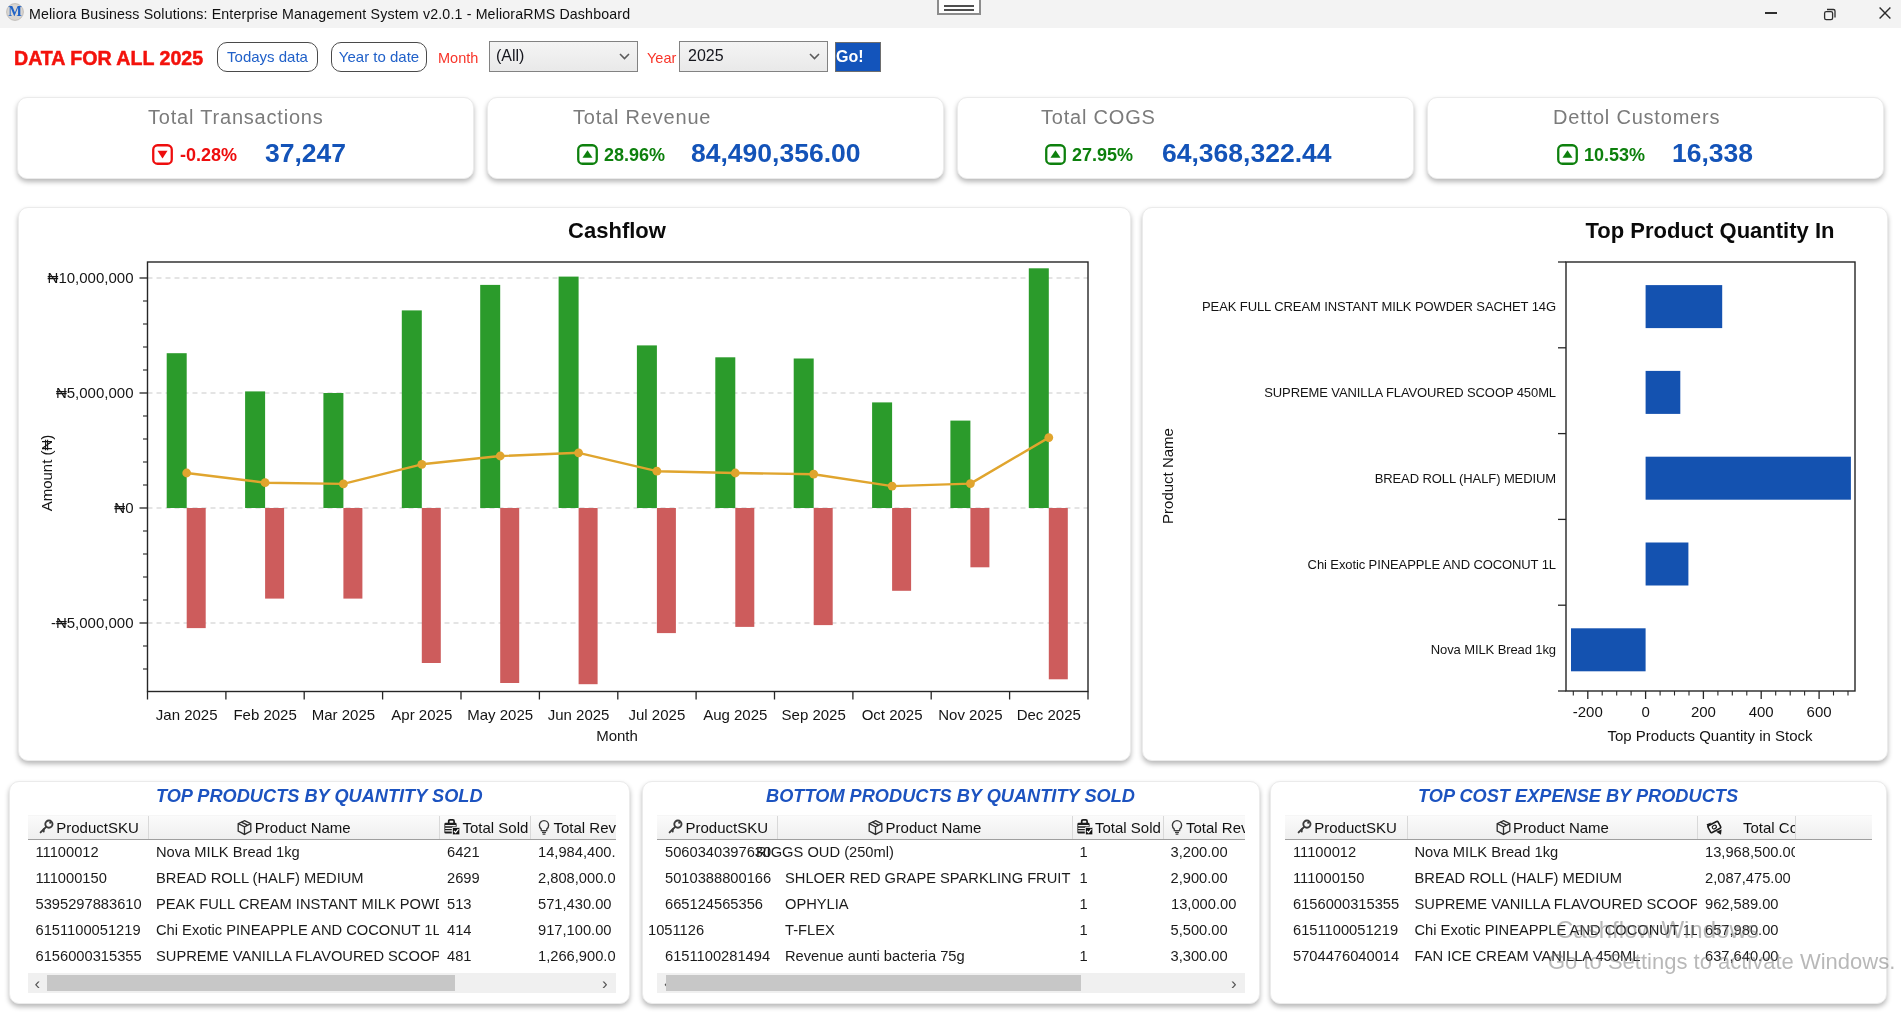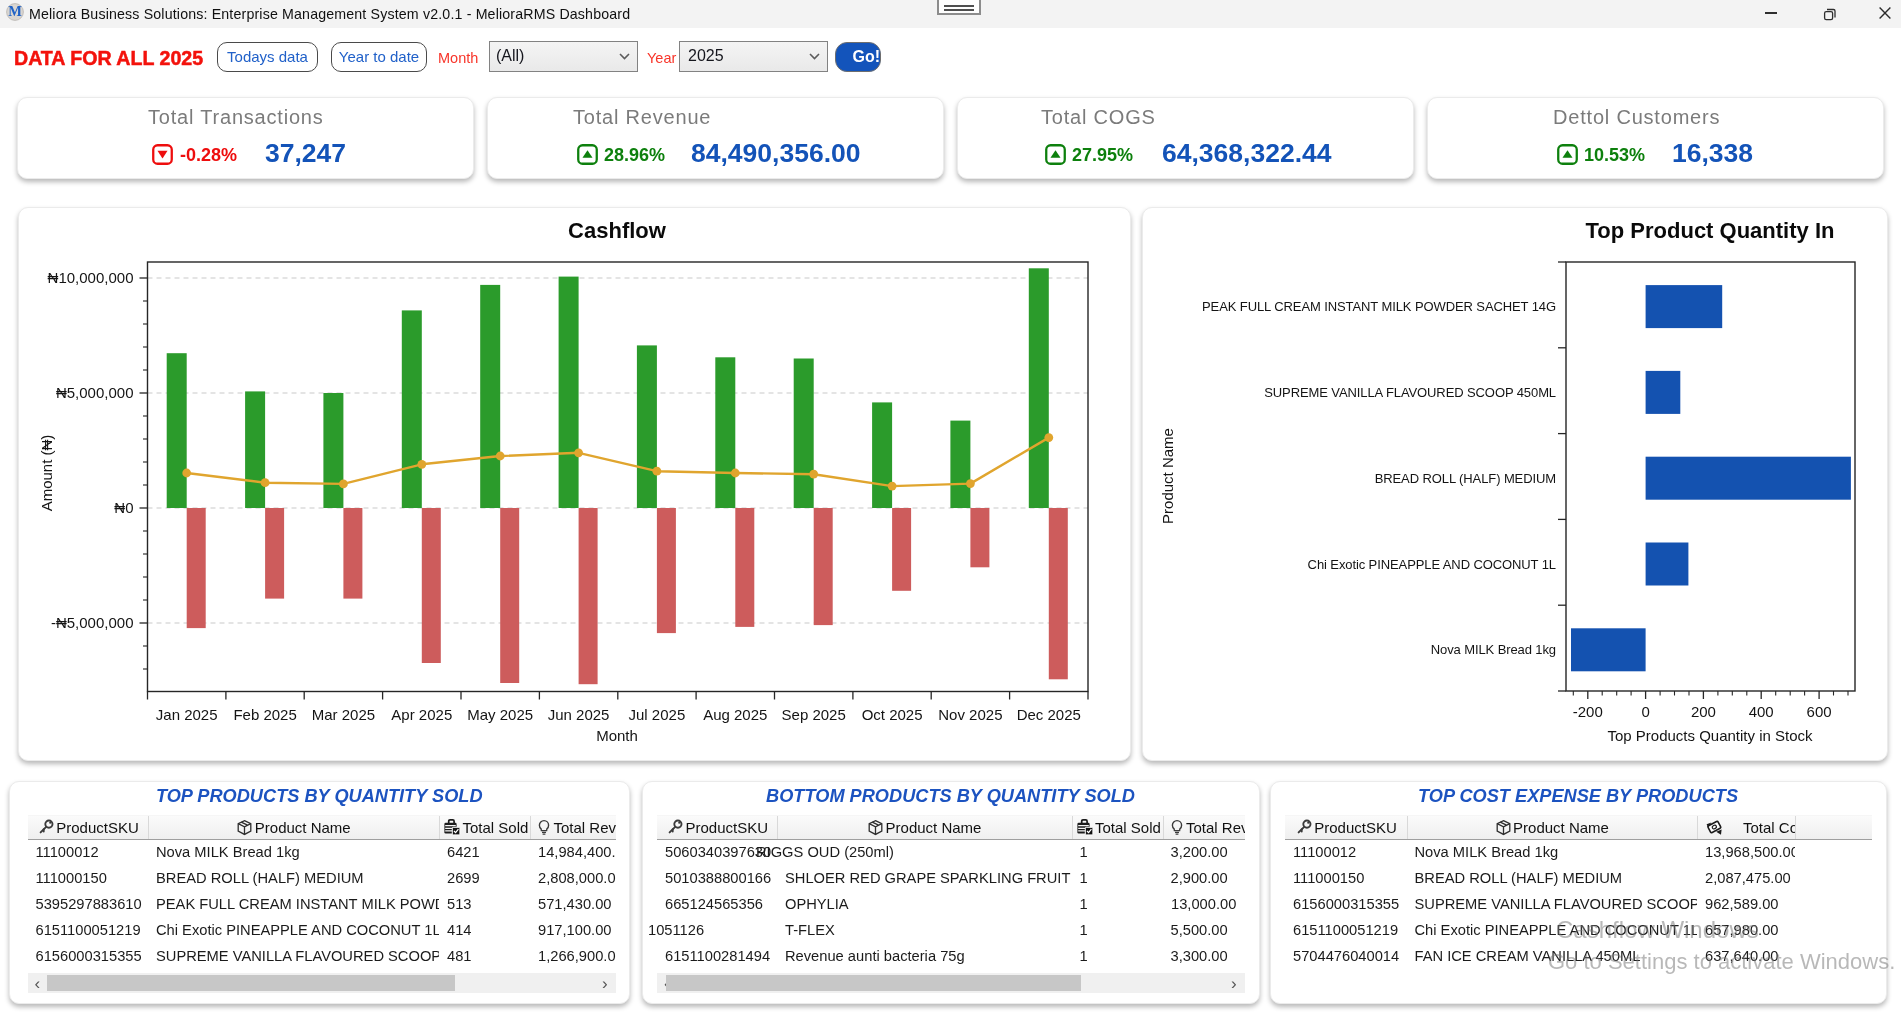--- a/index.html
+++ b/index.html
@@ -47,21 +47,21 @@
       <path d="M1 2 L5.5 6.5 L10 2" fill="none" stroke="#5b5b5b" stroke-width="1.6"></path>
     </svg>
 </div>
 <div class="abs" style="left:647px;top:49.5px;font-size:14.5px;color:#f8352a">Year</div>
 <div class="abs" style="left:679px;top:41px;width:149px;height:31px;background:linear-gradient(#f4f4f4,#e9e9e9);border:1px solid #828282">
   <div class="abs" style="left:8px;top:5px;font-size:16px;color:#15161d">2025</div>
   <svg class="abs" style="right:7px;top:10px" width="11" height="9" viewBox="0 0 11 9">
       <path d="M1 2 L5.5 6.5 L10 2" fill="none" stroke="#5b5b5b" stroke-width="1.6"></path>
     </svg>
 </div>
-<div class="abs" style="left:835px;top:41.5px;width:46px;height:30.5px;background:#1354bb;border:1.6px solid #6e6e6e;border-radius:12px;color:#fff;font-size:16px;font-weight:bold;text-align:right;line-height:27px">Go!</div>
+<div class="abs" style="left:835px;top:41.5px;width:46px;height:30.5px;background:#1354bb;border:1.6px solid #6e6e6e;border-radius:0;color:#fff;font-size:16px;font-weight:bold;text-align:left;line-height:27px">Go!</div>
 <div>
     <div class="panel" style="left:17px;top:97px;width:457px;height:82px"></div>
     <div class="abs" style="left:148px;top:105.5px;font-size:20px;letter-spacing:0.8px;color:#7b7b7b;white-space:nowrap">Total Transactions</div>
     <svg class="abs" style="left:152px;top:144px" width="21" height="21" viewBox="0 0 20.3 20.3">
       <rect x="1.2" y="1.2" width="17.9" height="17.9" rx="4.2" fill="none" stroke="#ee0d0d" stroke-width="2.2"></rect>
       <g fill="#ee0d0d">
         <path d="M10.15 14 L15 6.6 L5.3 6.6 Z"></path>
       </g>
     </svg>
     <div class="abs" style="left:180px;top:144.8px;font-size:18px;font-weight:bold;color:#ee0d0d">-0.28%</div>

